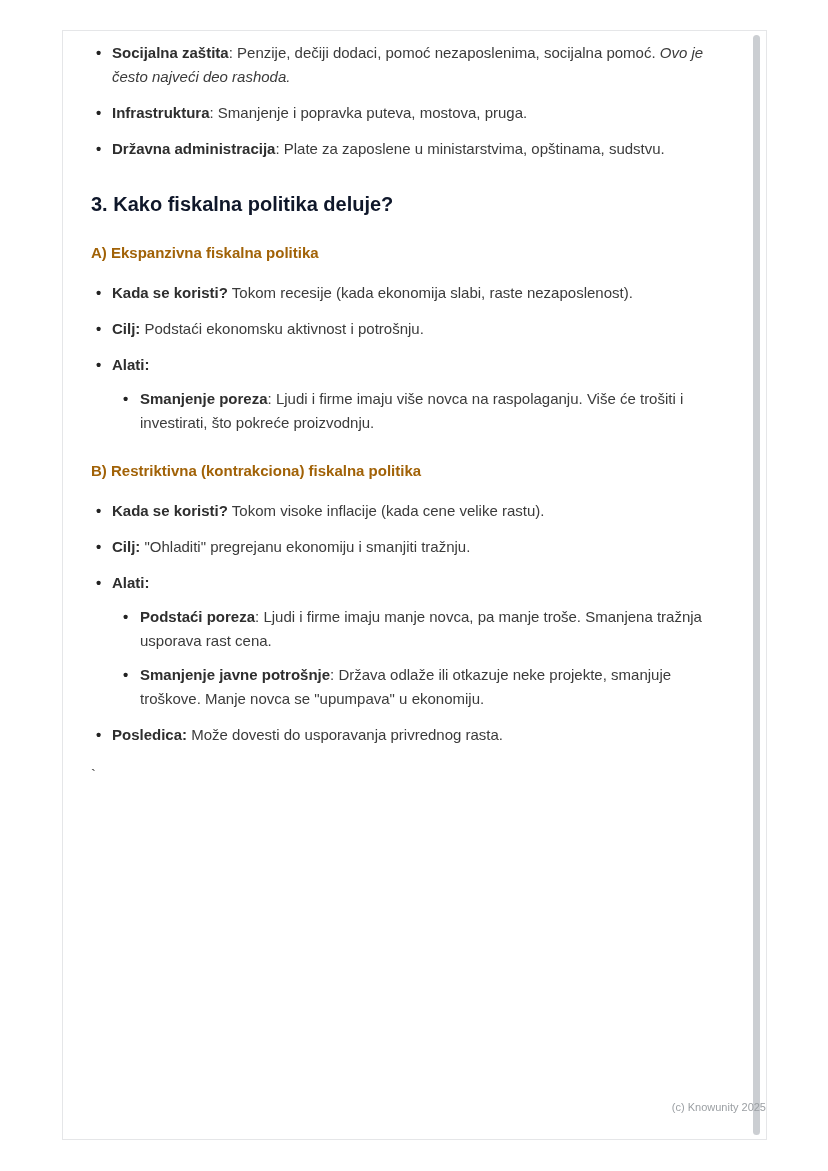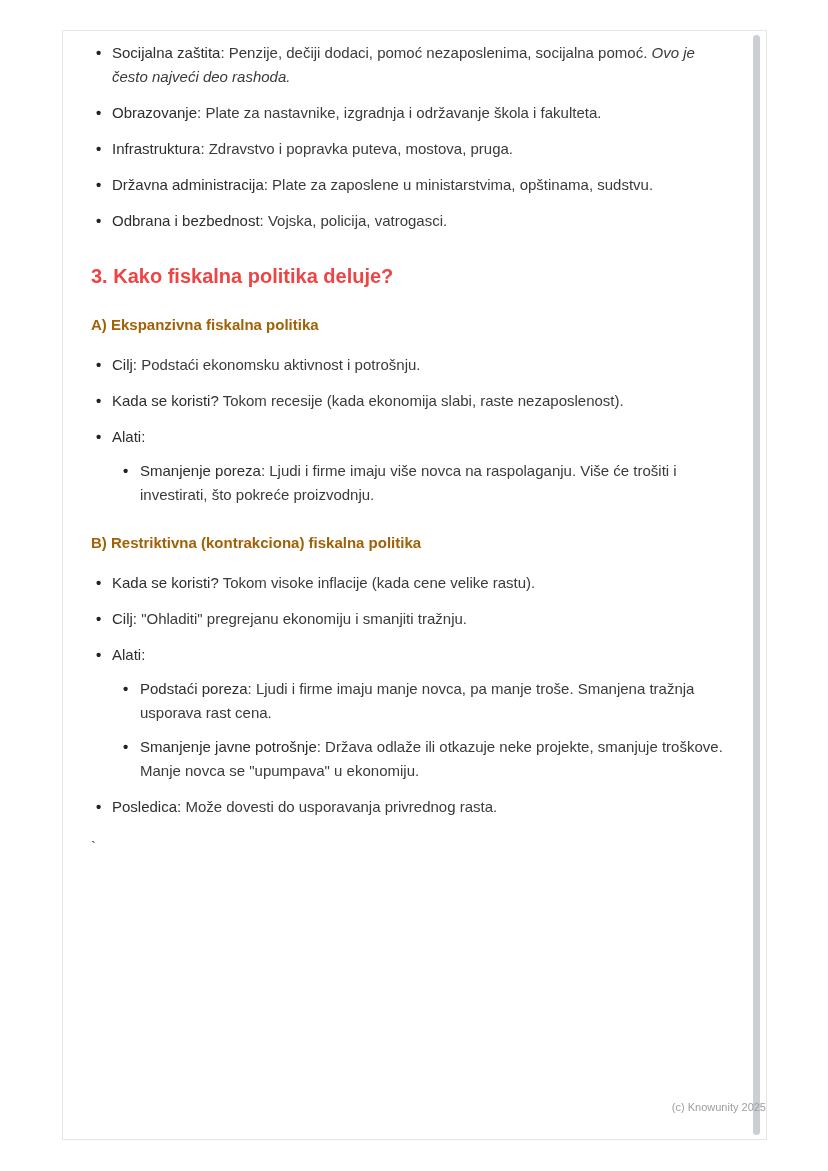--- a/index.html
+++ b/index.html
@@ -7,63 +7,61 @@
     width:828px;height:1171px;position:relative;overflow:hidden;
     background:#ffffff;
     font-family:"Liberation Sans",sans-serif;
   }
   .page{
     position:absolute;left:62px;top:30px;width:705px;height:1110px;
     background:#ffffff;border:1px solid #e5e6e8;box-sizing:border-box;
   }
   .content{position:absolute;left:28px;top:10px;right:36px}
   p,li{font-size:15px;line-height:24px;color:#3b3b3b;margin:0}
-  .b{font-weight:400;color:#2e2e2e}
+  .b{font-weight:700;color:#2e2e2e}
   .i{font-style:italic}
   ul{list-style:none;margin:0;padding:0}
   ul.blist>li{position:relative;padding-left:21px;margin-bottom:12px}
   ul.blist>li::before{content:"\2022";position:absolute;left:5px;top:0;color:#222;font-weight:700}
   ul.nested{margin:10px 0 0 8px}
   ul.nested>li{position:relative;padding-left:20px;margin-bottom:10px}
   ul.nested>li::before{content:"\2022";position:absolute;left:3px;top:0;color:#222;font-weight:700}
-  h2{font-size:20px;line-height:26px;font-weight:700;color:#ef4444;margin:30px 0 18px 0}
+  h2{font-size:20px;line-height:26px;font-weight:700;color:#0f172a;margin:30px 0 18px 0}
   .subhead{font-weight:700;color:#a16207;margin:24px 0 16px 0}
   .intro{margin:0 0 22px 0}
   .stray{margin-top:16px;color:#3b3b3b}
   .watermark{
     position:absolute;right:0;bottom:26px;
     font-size:11px;color:#9b9fa3;z-index:2;
   }
   .scrollbar-thumb{
     position:absolute;right:6px;top:4px;bottom:4px;width:7px;
     background:#cbced2;border-radius:4px;z-index:1;
   }
 </style>
 </head>
 <body>
 
 <div class="page">
   <div class="content">
 
     <ul class="blist">
       <li><span class="b">Socijalna zaštita</span><span>: Penzije, dečiji dodaci, pomoć nezaposlenima, socijalna pomoć. </span><span class="i">Ovo je često najveći deo rashoda.</span></li>
-      <li><span class="b">Obrazovanje</span><span>: Plate za nastavnike, izgradnja i održavanje škola i fakulteta.</span></li>
-      <li><span class="b">Infrastruktura</span><span>: Zdravstvo i popravka puteva, mostova, pruga.</span></li>
+      <li><span class="b">Infrastruktura</span><span>: Smanjenje i popravka puteva, mostova, pruga.</span></li>
       <li><span class="b">Državna administracija</span><span>: Plate za zaposlene u ministarstvima, opštinama, sudstvu.</span></li>
-      <li><span class="b">Odbrana i bezbednost</span><span>: Vojska, policija, vatrogasci.</span></li>
     </ul>
 
     <h2>3. Kako fiskalna politika deluje?</h2>
 
 
     <p class="subhead">A) Ekspanzivna fiskalna politika</p>
 
     <ul class="blist">
+      <li><span class="b">Kada se koristi?</span><span> Tokom recesije (kada ekonomija slabi, raste nezaposlenost).</span></li>
       <li><span class="b">Cilj:</span><span> Podstaći ekonomsku aktivnost i potrošnju.</span></li>
-      <li><span class="b">Kada se koristi?</span><span> Tokom recesije (kada ekonomija slabi, raste nezaposlenost).</span></li>
       <li>
         <span class="b">Alati:</span>
         <ul class="nested">
           <li><span class="b">Smanjenje poreza</span><span>: Ljudi i firme imaju više novca na raspolaganju. Više će trošiti i investirati, što pokreće proizvodnju.</span></li>
         </ul>
       </li>
     </ul>
 
     <p class="subhead">B) Restriktivna (kontrakciona) fiskalna politika</p>
 

